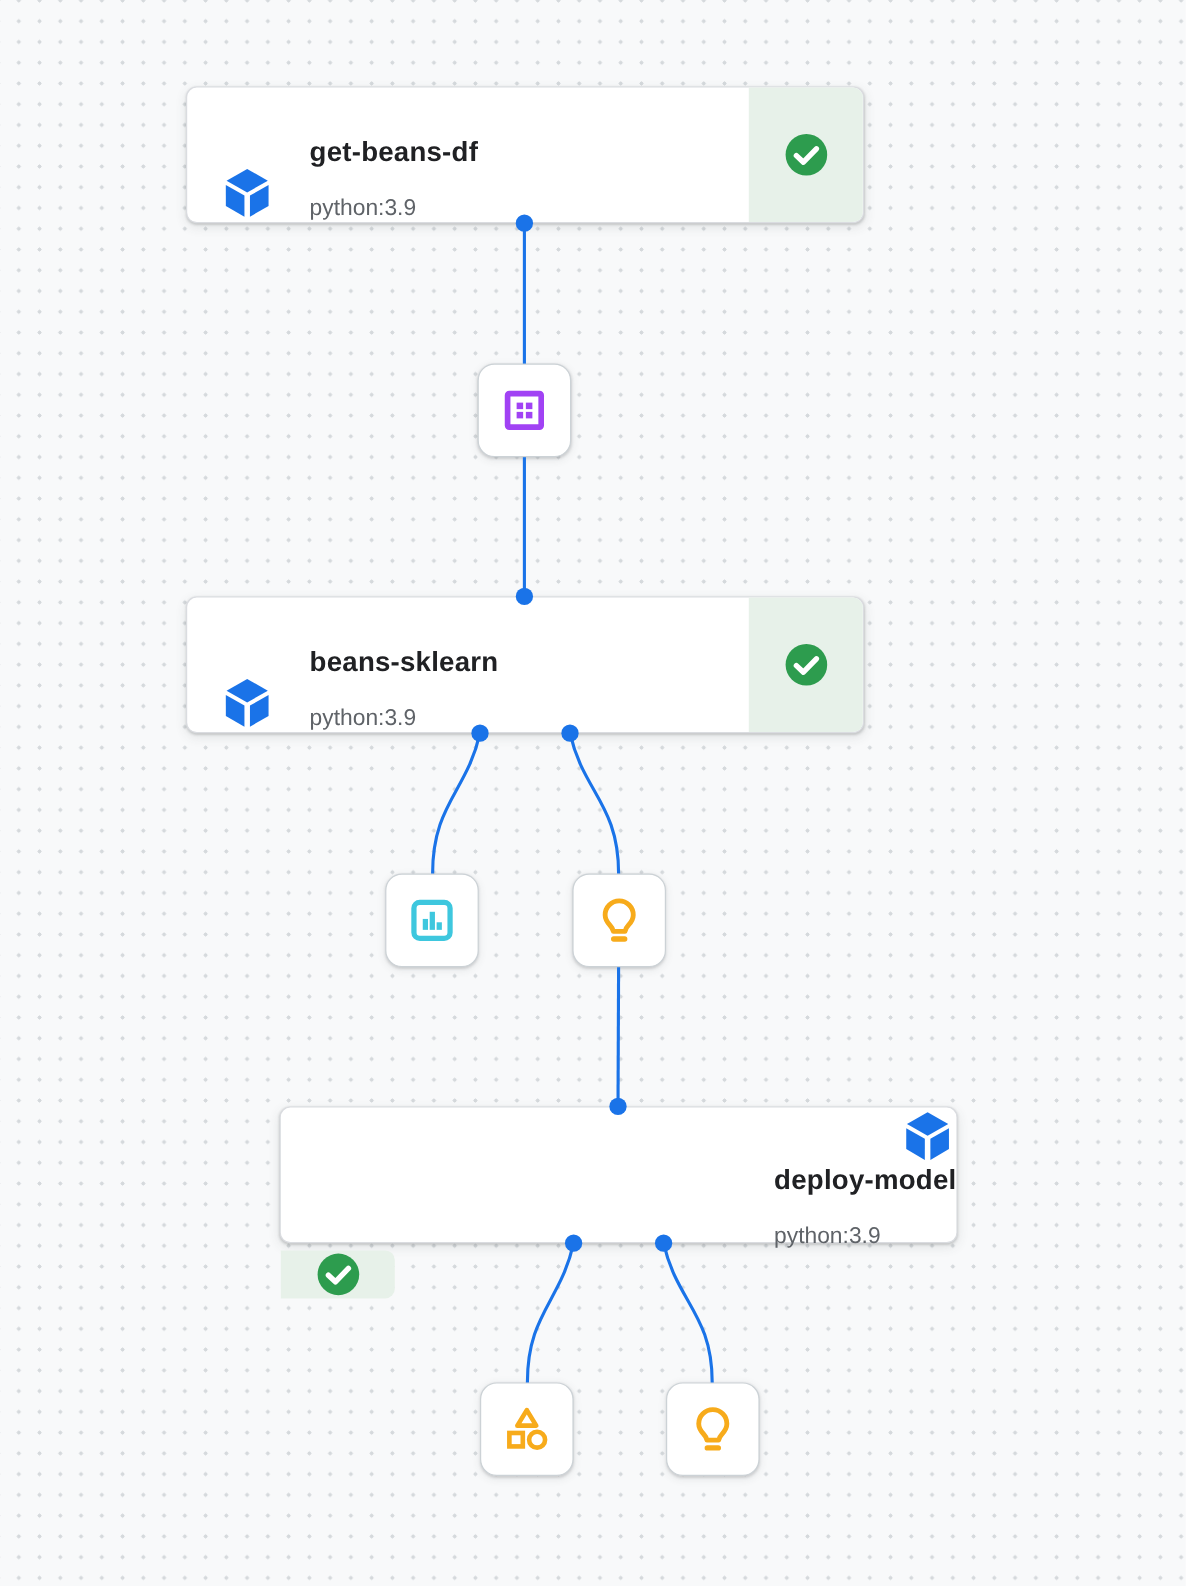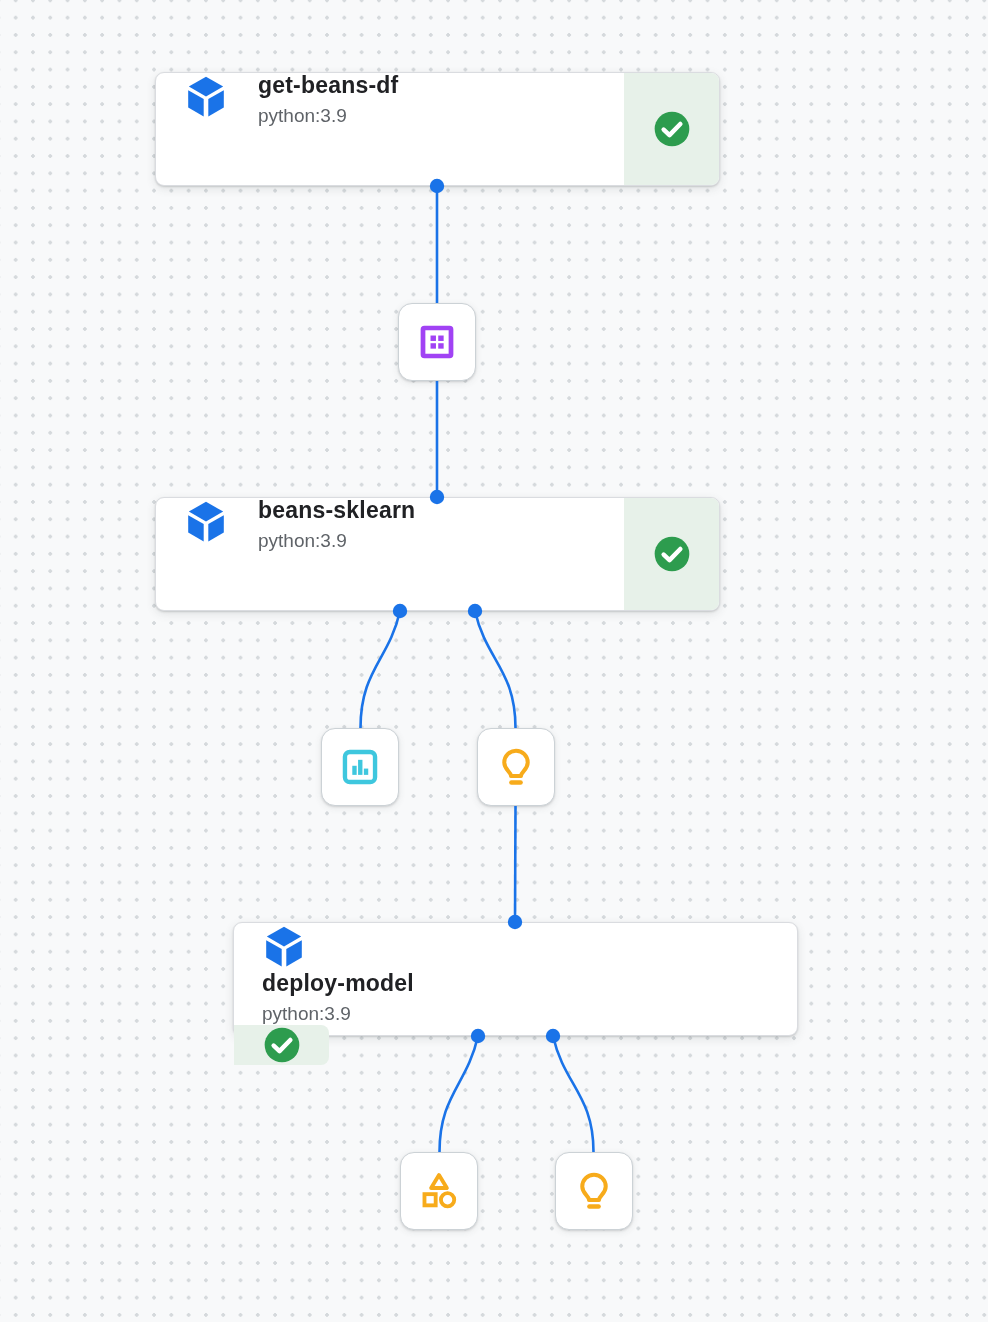--- a/index.html
+++ b/index.html
@@ -17,27 +17,27 @@
   .task-node {
     position: absolute;
     width: 565px;
     height: 114px;
     box-sizing: border-box;
     background: #ffffff;
     border: 1px solid #dadce0;
     border-radius: 9px;
     box-shadow: 0 1px 2px rgba(60,64,67,.20), 0 3px 10px rgba(60,64,67,.12);
     display: flex;
-    align-items: flex-start;
+    align-items: flex-end;
     cursor: pointer;
   }
   .task-icon { width: 48px; height: 48px; margin-left: 26px; flex: 0 0 auto; }
   .task-text { margin-left: 28px; flex: 1 1 auto; min-width: 0; display: flex; flex-direction: column; }
   .task-title { font-size: 23px; font-weight: 700; color: #202124; letter-spacing: 0.2px; line-height: 1.1; }
-  .task-subtitle { font-size: 19px; color: #5f6368; margin-top: 8px; line-height: 1.1; }
+  .task-subtitle { font-size: 19px; color: #5f6368; margin-top: 25px; line-height: 1.1; }
   .task-status {
     width: 95px;
     align-self: stretch;
     background: #e7f1e9;
     border-radius: 0 8px 8px 0;
     display: flex;
     align-items: center;
     justify-content: center;
     flex: 0 0 auto;
   }

